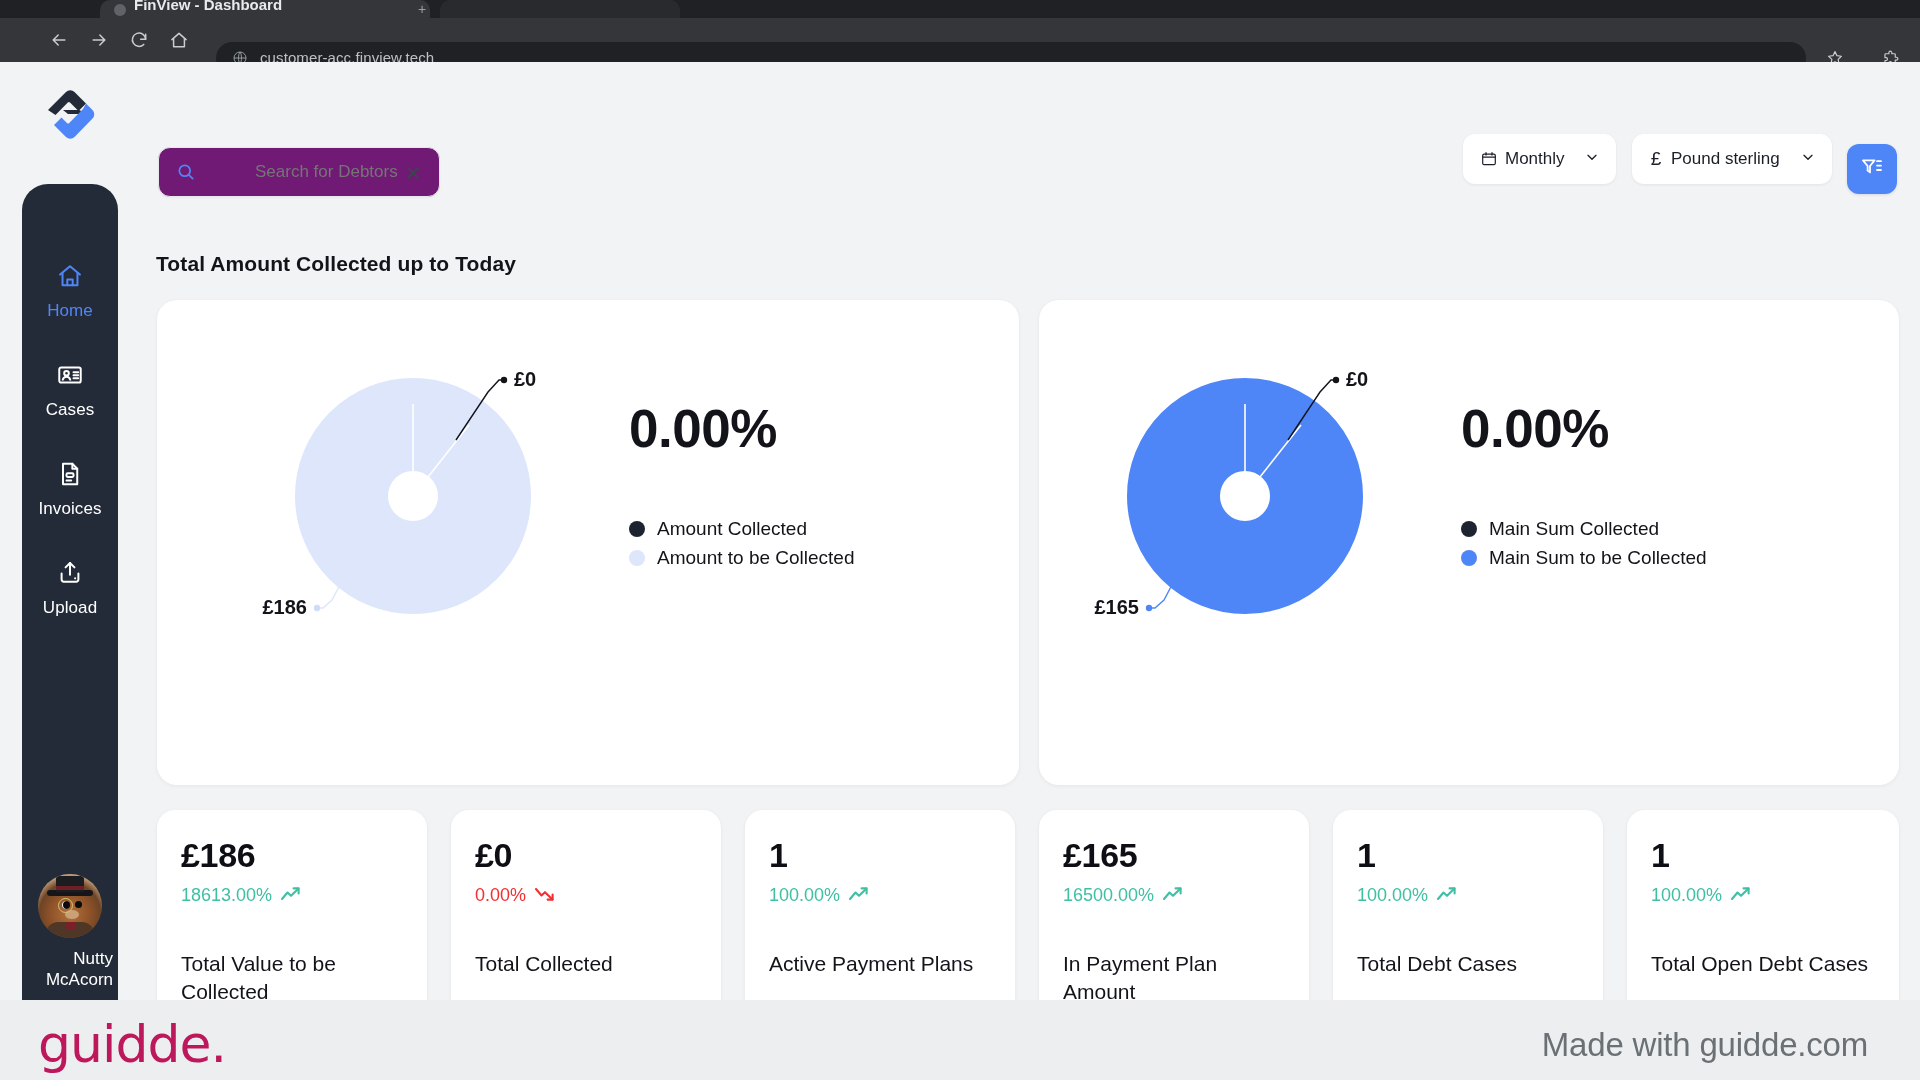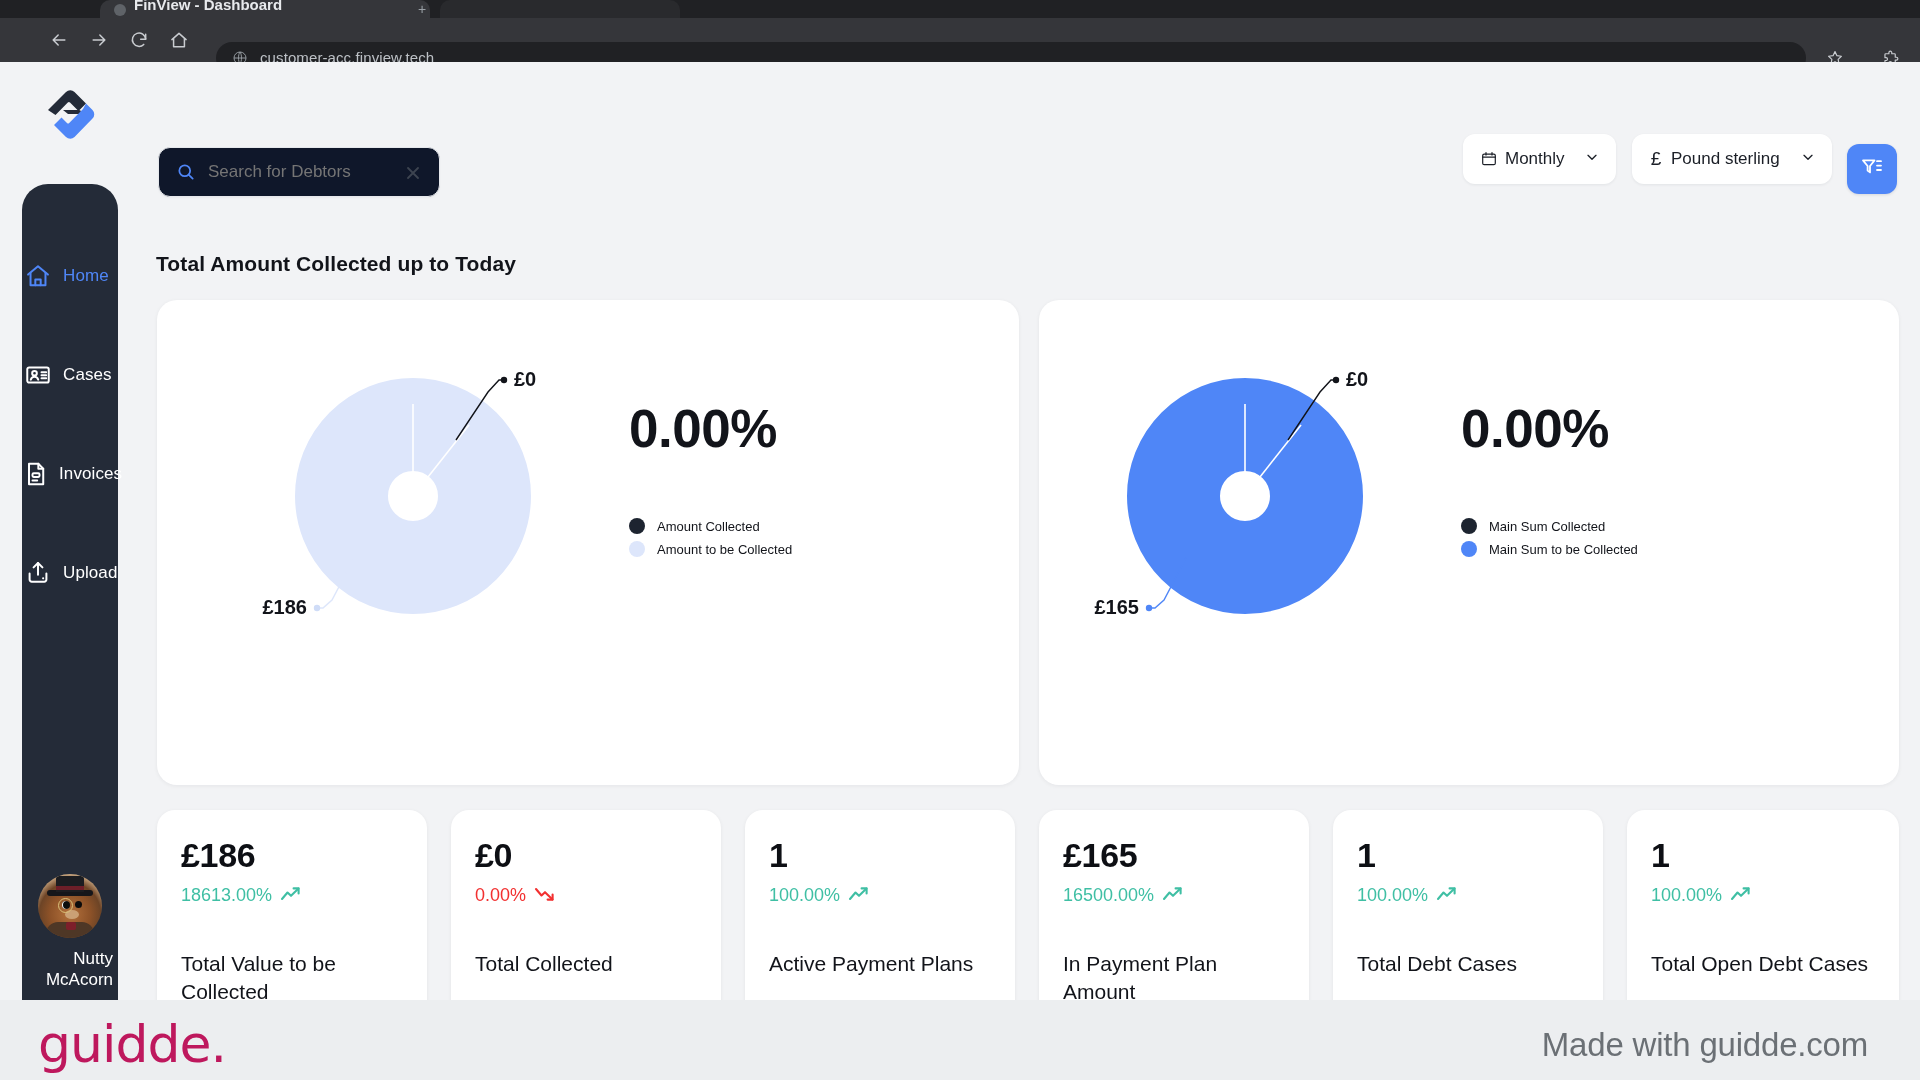--- a/index.html
+++ b/index.html
@@ -99,21 +99,21 @@
     width: 62px; height: 66px;
   }
   .sidebar {
     position: absolute; left: 22px; top: 122px;
     width: 96px; height: 870px;
     background: #242b38;
     border-radius: 26px;
   }
   .side-item {
     position: absolute; left: 0; width: 96px;
-    display: flex; flex-direction: row; align-items: center; gap: 9px;
+    display: flex; flex-direction: column; align-items: center; gap: 9px;
     cursor: pointer;
   }
   .side-ico { width: 32px; height: 32px; display:flex; align-items:center; justify-content:center; }
   .side-ico svg { width: 28px; height: 28px; fill: none; stroke-width: 1.7; stroke-linecap: round; stroke-linejoin: round; }
   .side-label { font-size: 17px; color: #ffffff; letter-spacing: .1px; }
   .side-item.active .side-label { color: #4f86f7; }
   .side-item.active .side-ico svg { stroke: #4f86f7; }
   .side-ico svg { stroke: #ffffff; }
 
   .user-block {
@@ -136,24 +136,24 @@
   .av-tie { position:absolute; left:28px; top:48px; width:10px; height:8px; background:#7d1f2a; border-radius:2px; }
   .user-name {
     font-size: 17px; color: #ffffff; text-align: right; line-height: 1.25;
     width: 86px;
   }
 
   
   .searchbox {
     position: absolute; left: 158px; top: 85px;
     width: 282px; height: 50px;
-    background: #0f172a; border: 1px solid #e6e8ec;
+    background: #701a75; border: 1px solid #e6e8ec;
     border-radius: 12px;
     box-shadow: 0 1px 2px rgba(16,24,40,.04);
-    display: flex; align-items: center;
+    display: flex; align-items: center; gap: 47px;
   }
   .search-ico { margin-left: 17px; width: 20px; height: 20px; }
   .search-ico svg { width: 20px; height: 20px; stroke: #4f86f7; fill: none; stroke-width: 2.1; stroke-linecap: round; }
   .search-input {
     border: none; outline: none; background: transparent;
     font-family: "Liberation Sans", sans-serif;
     font-size: 17px; color: #8a9099;
     margin-left: 12px; width: 180px;
   }
   .search-clear {
@@ -206,21 +206,21 @@
     position: absolute;
     font-size: 53px; font-weight: bold; color: #12141a;
     letter-spacing: -0.5px;
   }
   .legend {
     position: absolute;
     display: flex; flex-direction: column; gap: 7px;
   }
   .legend-row { display: flex; align-items: center; gap: 12px; }
   .legend-dot { width: 16px; height: 16px; border-radius: 50%; flex: 0 0 auto; }
-  .legend-text { font-size: 13px; color: #12141a; white-space: nowrap; }
+  .legend-text { font-size: 19px; color: #12141a; white-space: nowrap; }
 
   
   .kpi {
     position: absolute; top: 748px;
     height: 245px;
     background: #ffffff; border-radius: 18px;
     box-shadow: 0 1px 4px rgba(16,24,40,.06);
     padding: 26px 24px;
   }
   .kpi-value { font-size: 34px; font-weight: bold; color: #0d0f14; letter-spacing: -.3px; }

